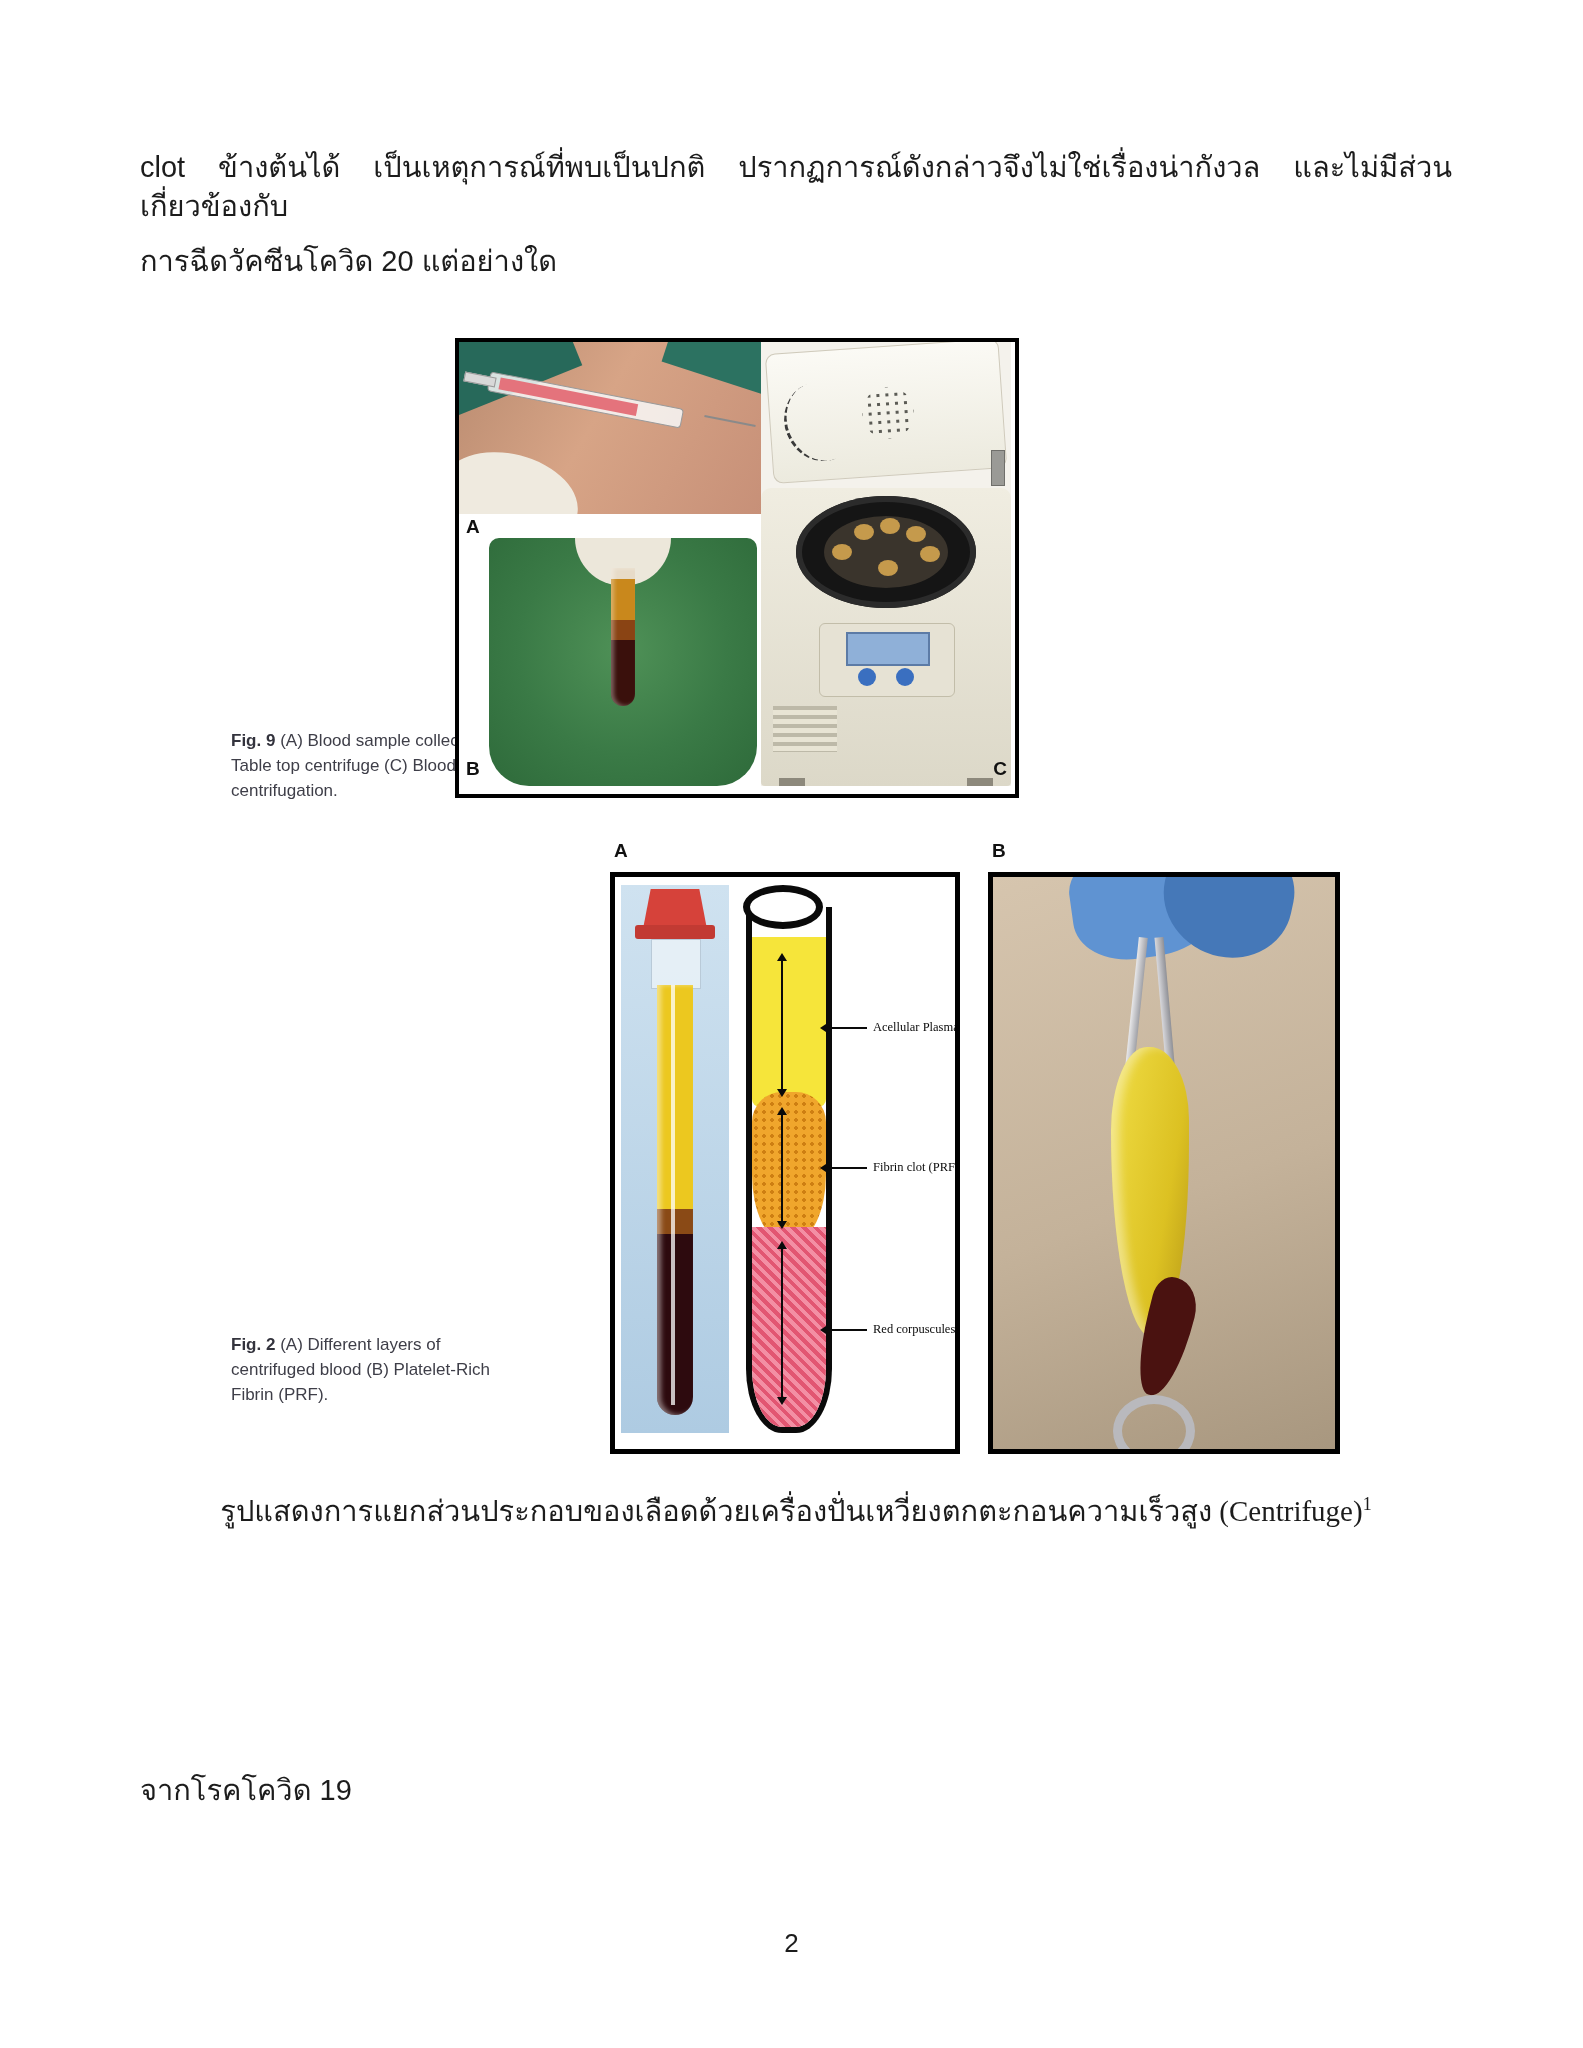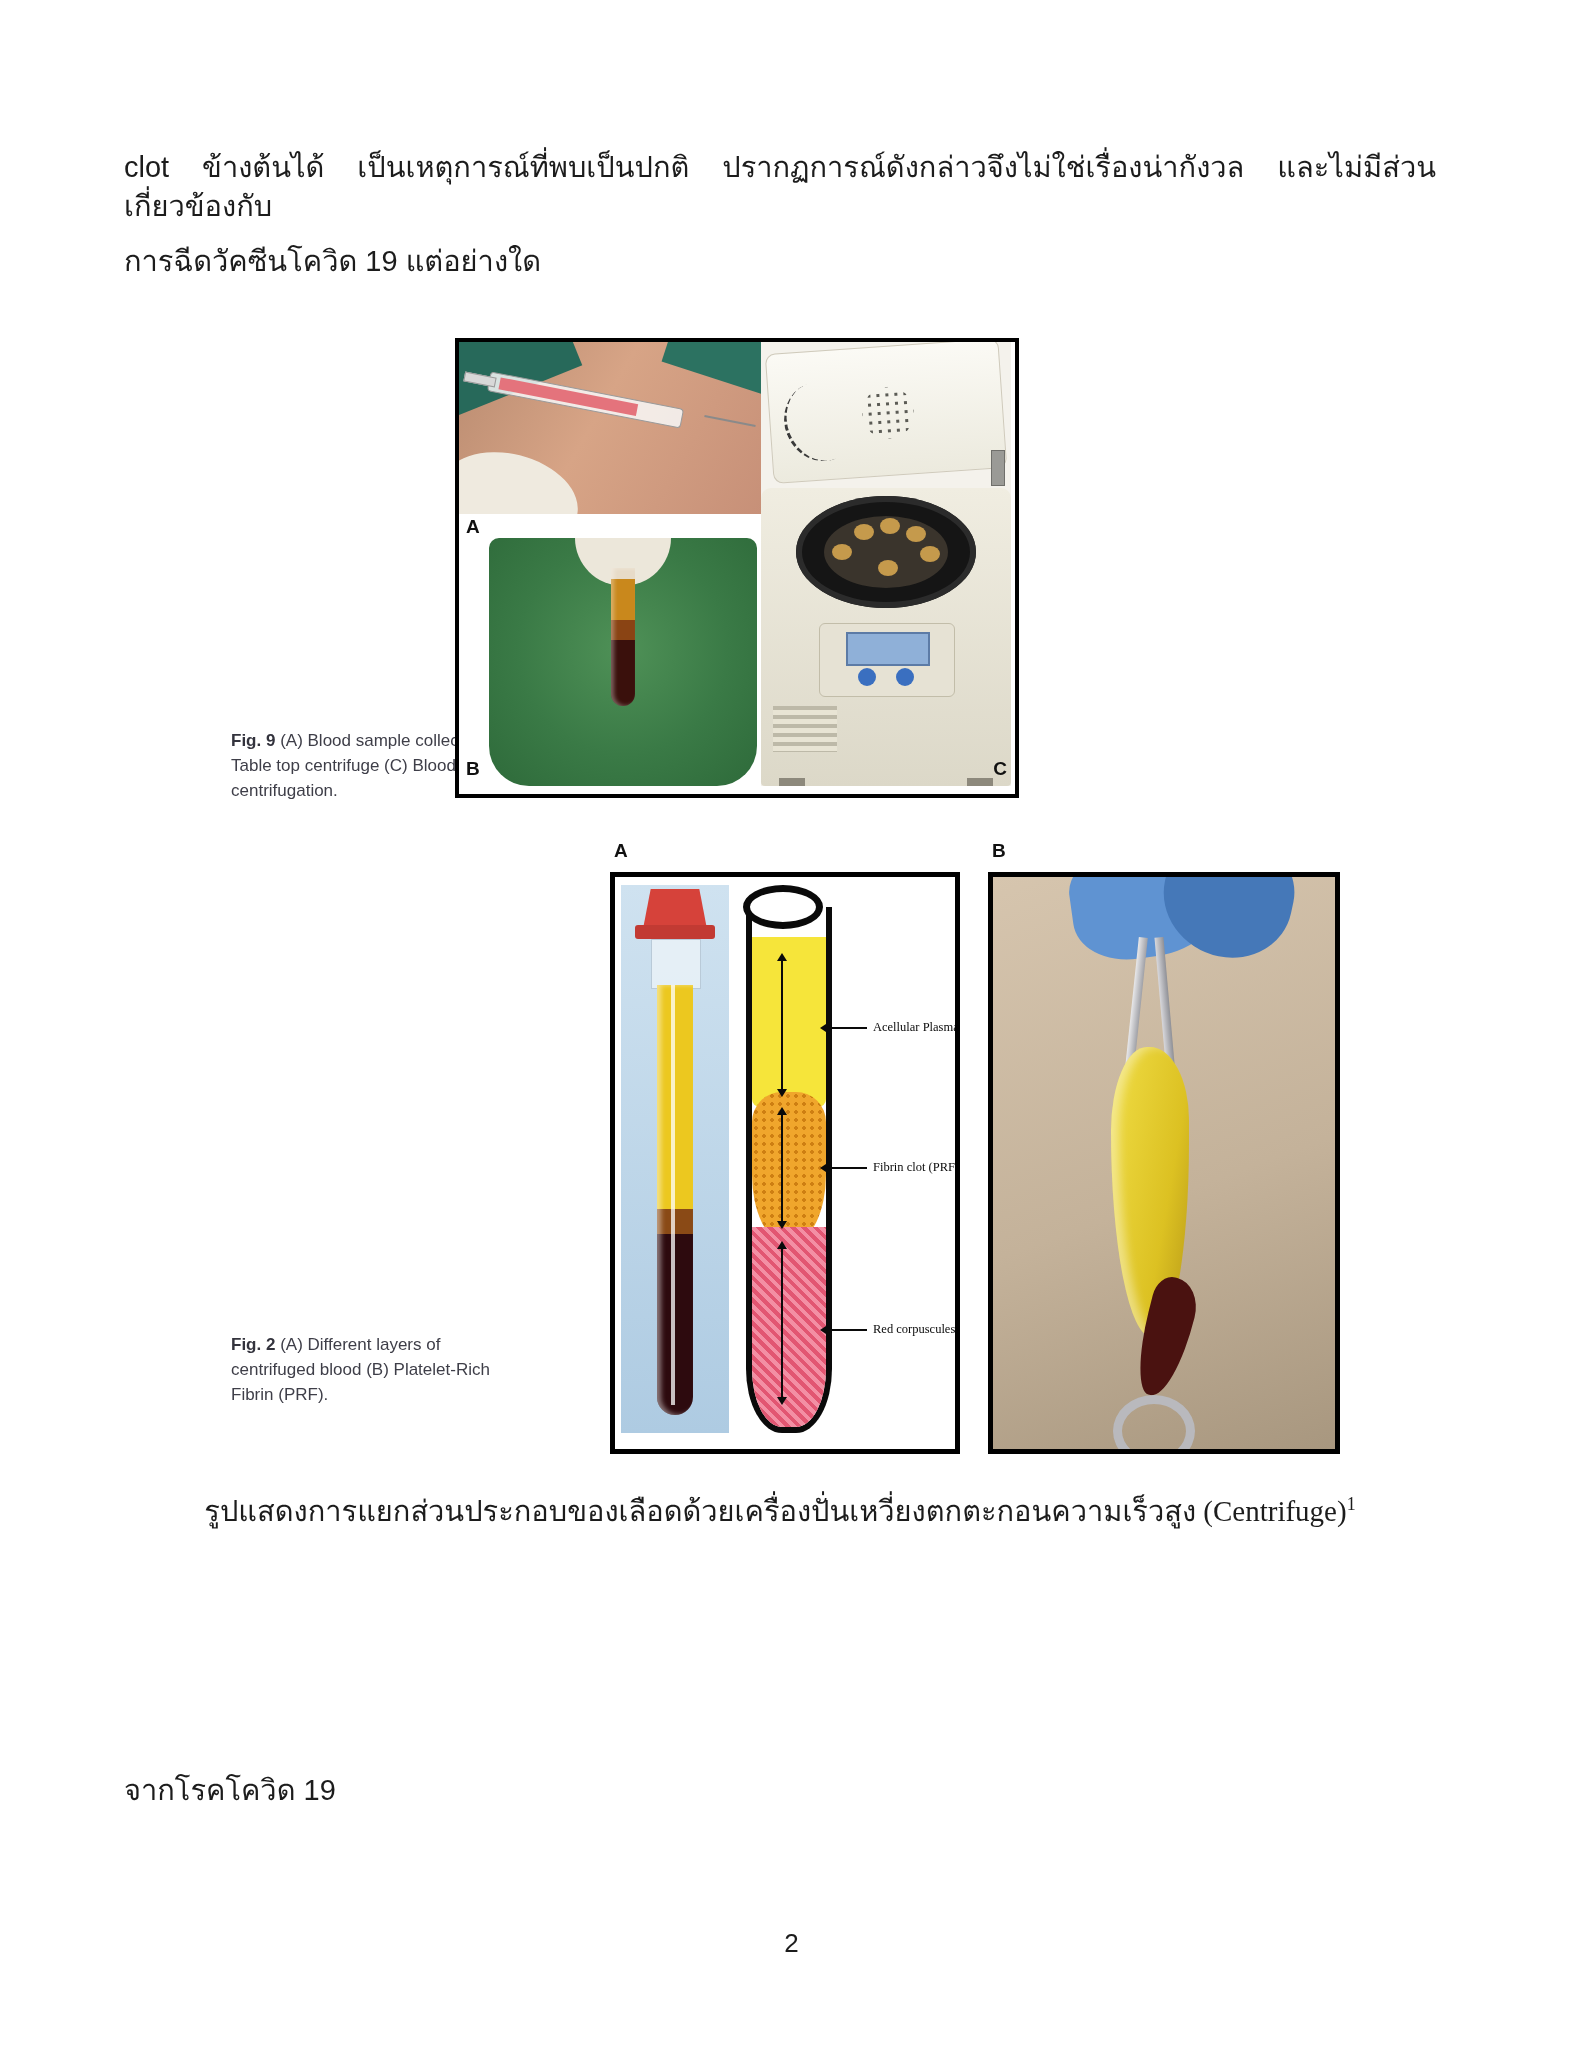--- a/index.html
+++ b/index.html
@@ -1,20 +1,20 @@
 <!DOCTYPE html>
 <html><head>
 <meta charset="utf-8">
 <style>
   html,body{margin:0;padding:0;}
   body{background:#e8e8e8;font-family:"Liberation Sans","DejaVu Sans",sans-serif;}
   .page{position:relative;width:1583px;height:2048px;background:#ffffff;margin:0 auto;overflow:hidden;}
 
   
-  .thai{position:absolute;left:124px;width:1312px;font-size:29px;color:#1c1c1c;line-height:1.35;white-space:nowrap;}
+  .thai{position:absolute;left:140px;width:1312px;font-size:29px;color:#1c1c1c;line-height:1.35;white-space:nowrap;}
   .thai.just{white-space:normal;text-align:justify;text-align-last:justify;}
   sup{font-size:0.62em;vertical-align:super;line-height:0;}
 
   
   .figcap{position:absolute;font-size:17px;line-height:25px;color:#3e3e48;width:295px;}
   .figcap b{font-weight:bold;color:#33333d;}
 
   
   .frame{position:absolute;background:#ffffff;border:4px solid #000;overflow:hidden;}
   .panelLabel{position:absolute;font-weight:bold;font-size:19px;color:#111;}
@@ -99,21 +99,21 @@
   .ringTool{position:absolute;left:120px;bottom:-18px;width:64px;height:54px;border:9px solid #b9b9bd;border-radius:50%;}
 
   .pageNum{position:absolute;left:0;width:100%;text-align:center;font-size:26px;color:#1c1c1c;}
 </style>
 </head>
 <body>
 
 <div class="page">
 
   <div class="thai just" style="top:148px;">clot ข้างต้นได้ เป็นเหตุการณ์ที่พบเป็นปกติ ปรากฏการณ์ดังกล่าวจึงไม่ใช่เรื่องน่ากังวล และไม่มีส่วนเกี่ยวข้องกับ</div>
-  <div class="thai" style="top:242px;">การฉีดวัคซีนโควิด 19 แต่อย่างใด</div>
+  <div class="thai" style="top:242px;">การฉีดวัคซีนโควิด 20 แต่อย่างใด</div>
 
   <div class="figcap" style="left:231px;top:728px;">
     <b>Fig. 9</b><span> (A) Blood sample collection. (B) Table top centrifuge (C) Blood after centrifugation.</span>
   </div>
 
   <div class="frame" style="left:455px;top:338px;width:556px;height:452px;">
     <div class="armPhoto">
       <div class="clothTL"></div>
       <div class="clothTR"></div>
       <div class="gloveA"></div>

